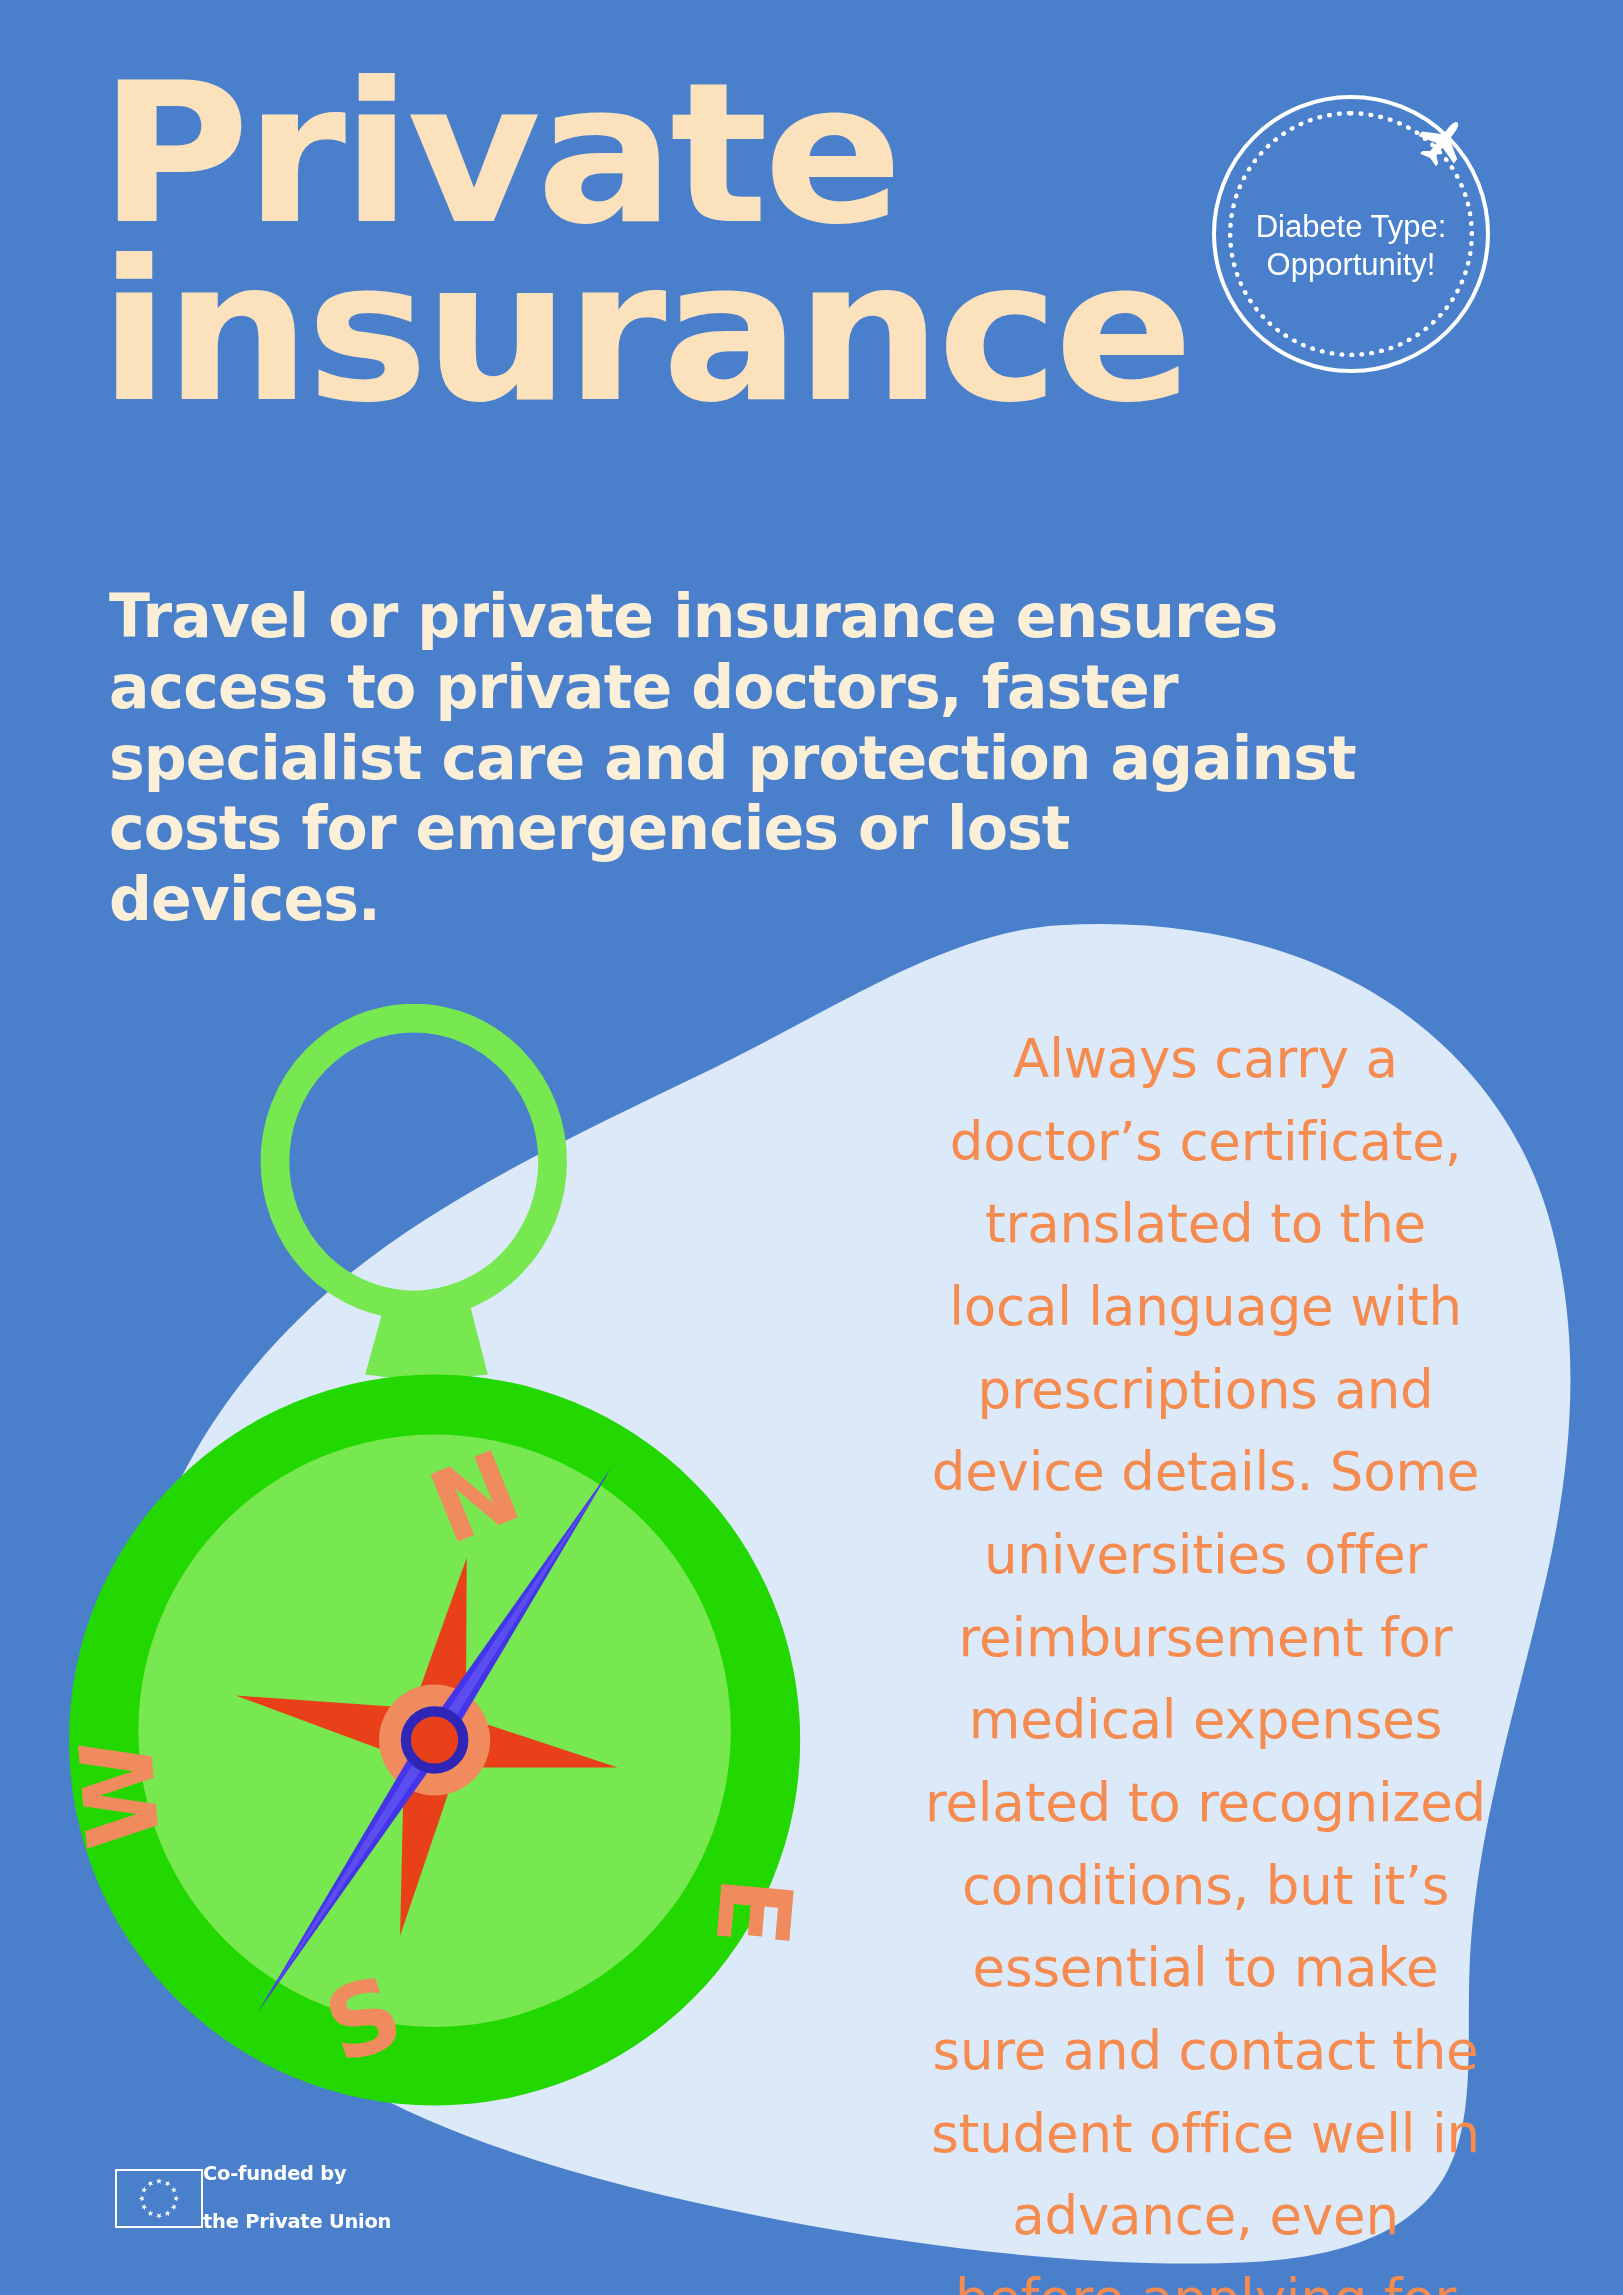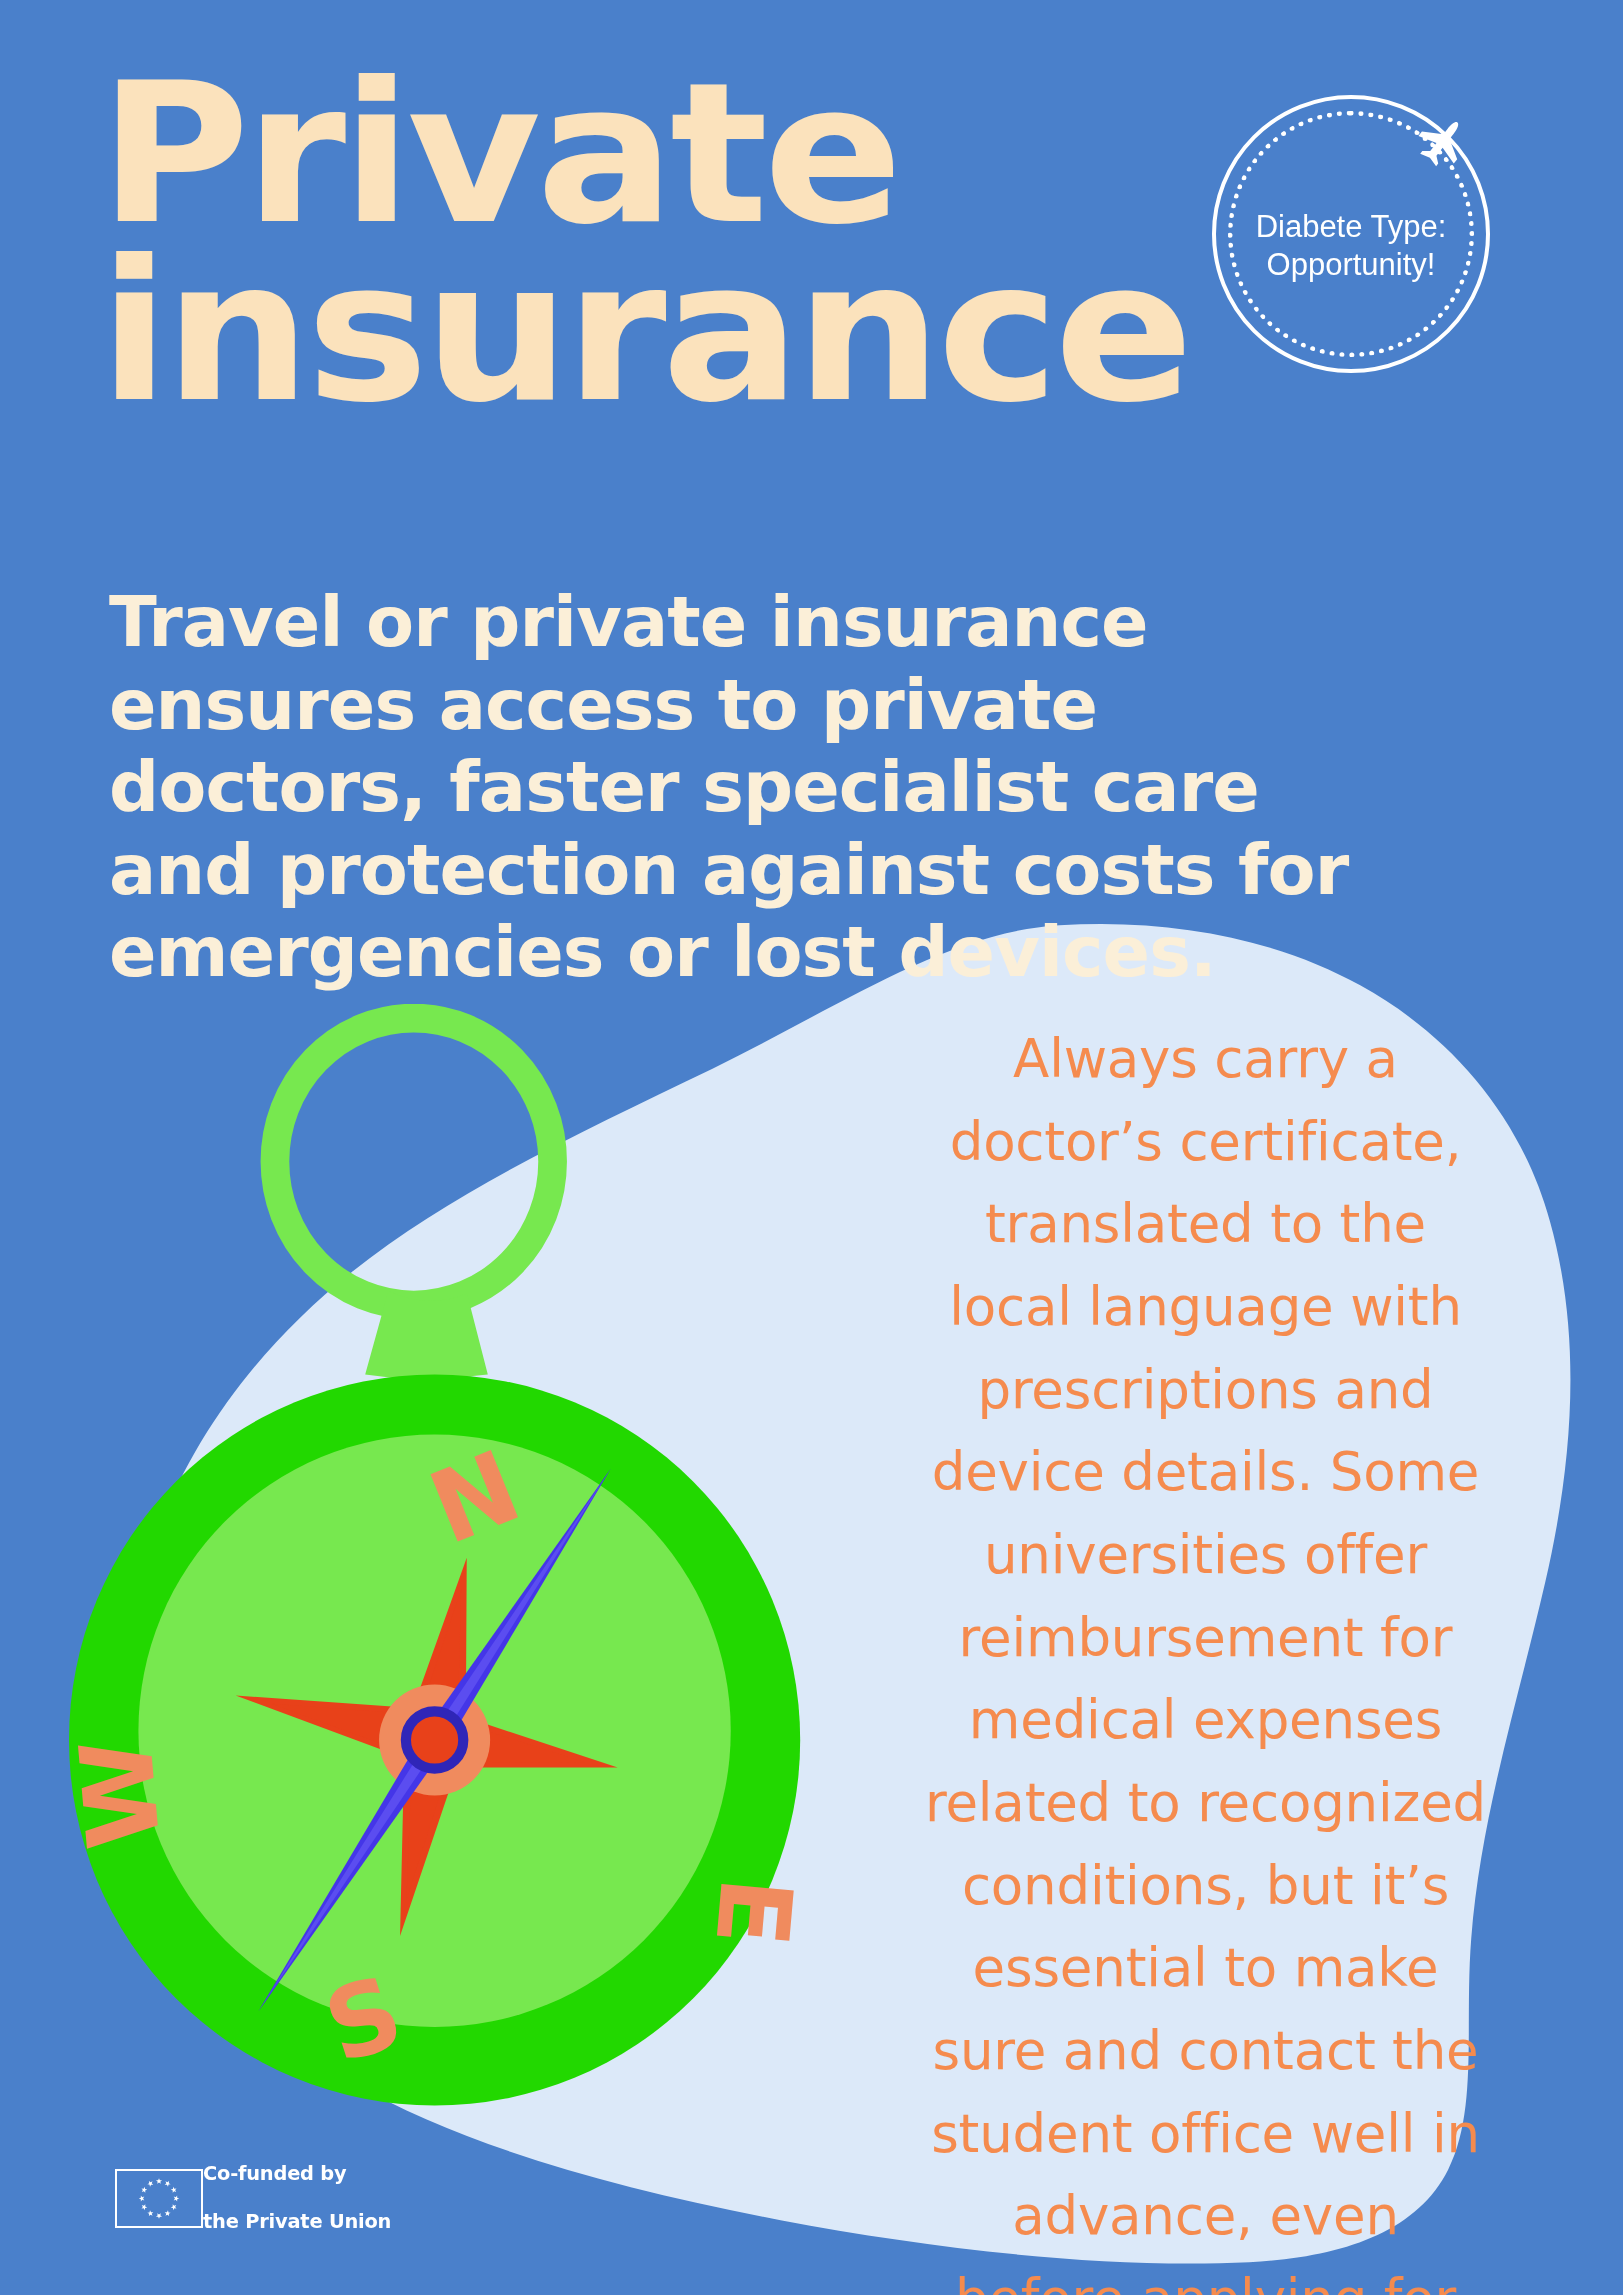--- a/index.html
+++ b/index.html
@@ -47,21 +47,21 @@
   }
 
   
   .subtitle {
     position: absolute;
     left: 109px;
     top: 581px;
     width: 1249px;
     font-family: "DejaVu Sans", sans-serif;
     font-weight: 700;
-    font-size: 70px;
+    font-size: 60px;
     line-height: 1.18;
     letter-spacing: -0.9px;
     color: #FBEFD8;
   }
 
   
   .badge {
     position: absolute;
     left: 1212px;
     top: 95px;

